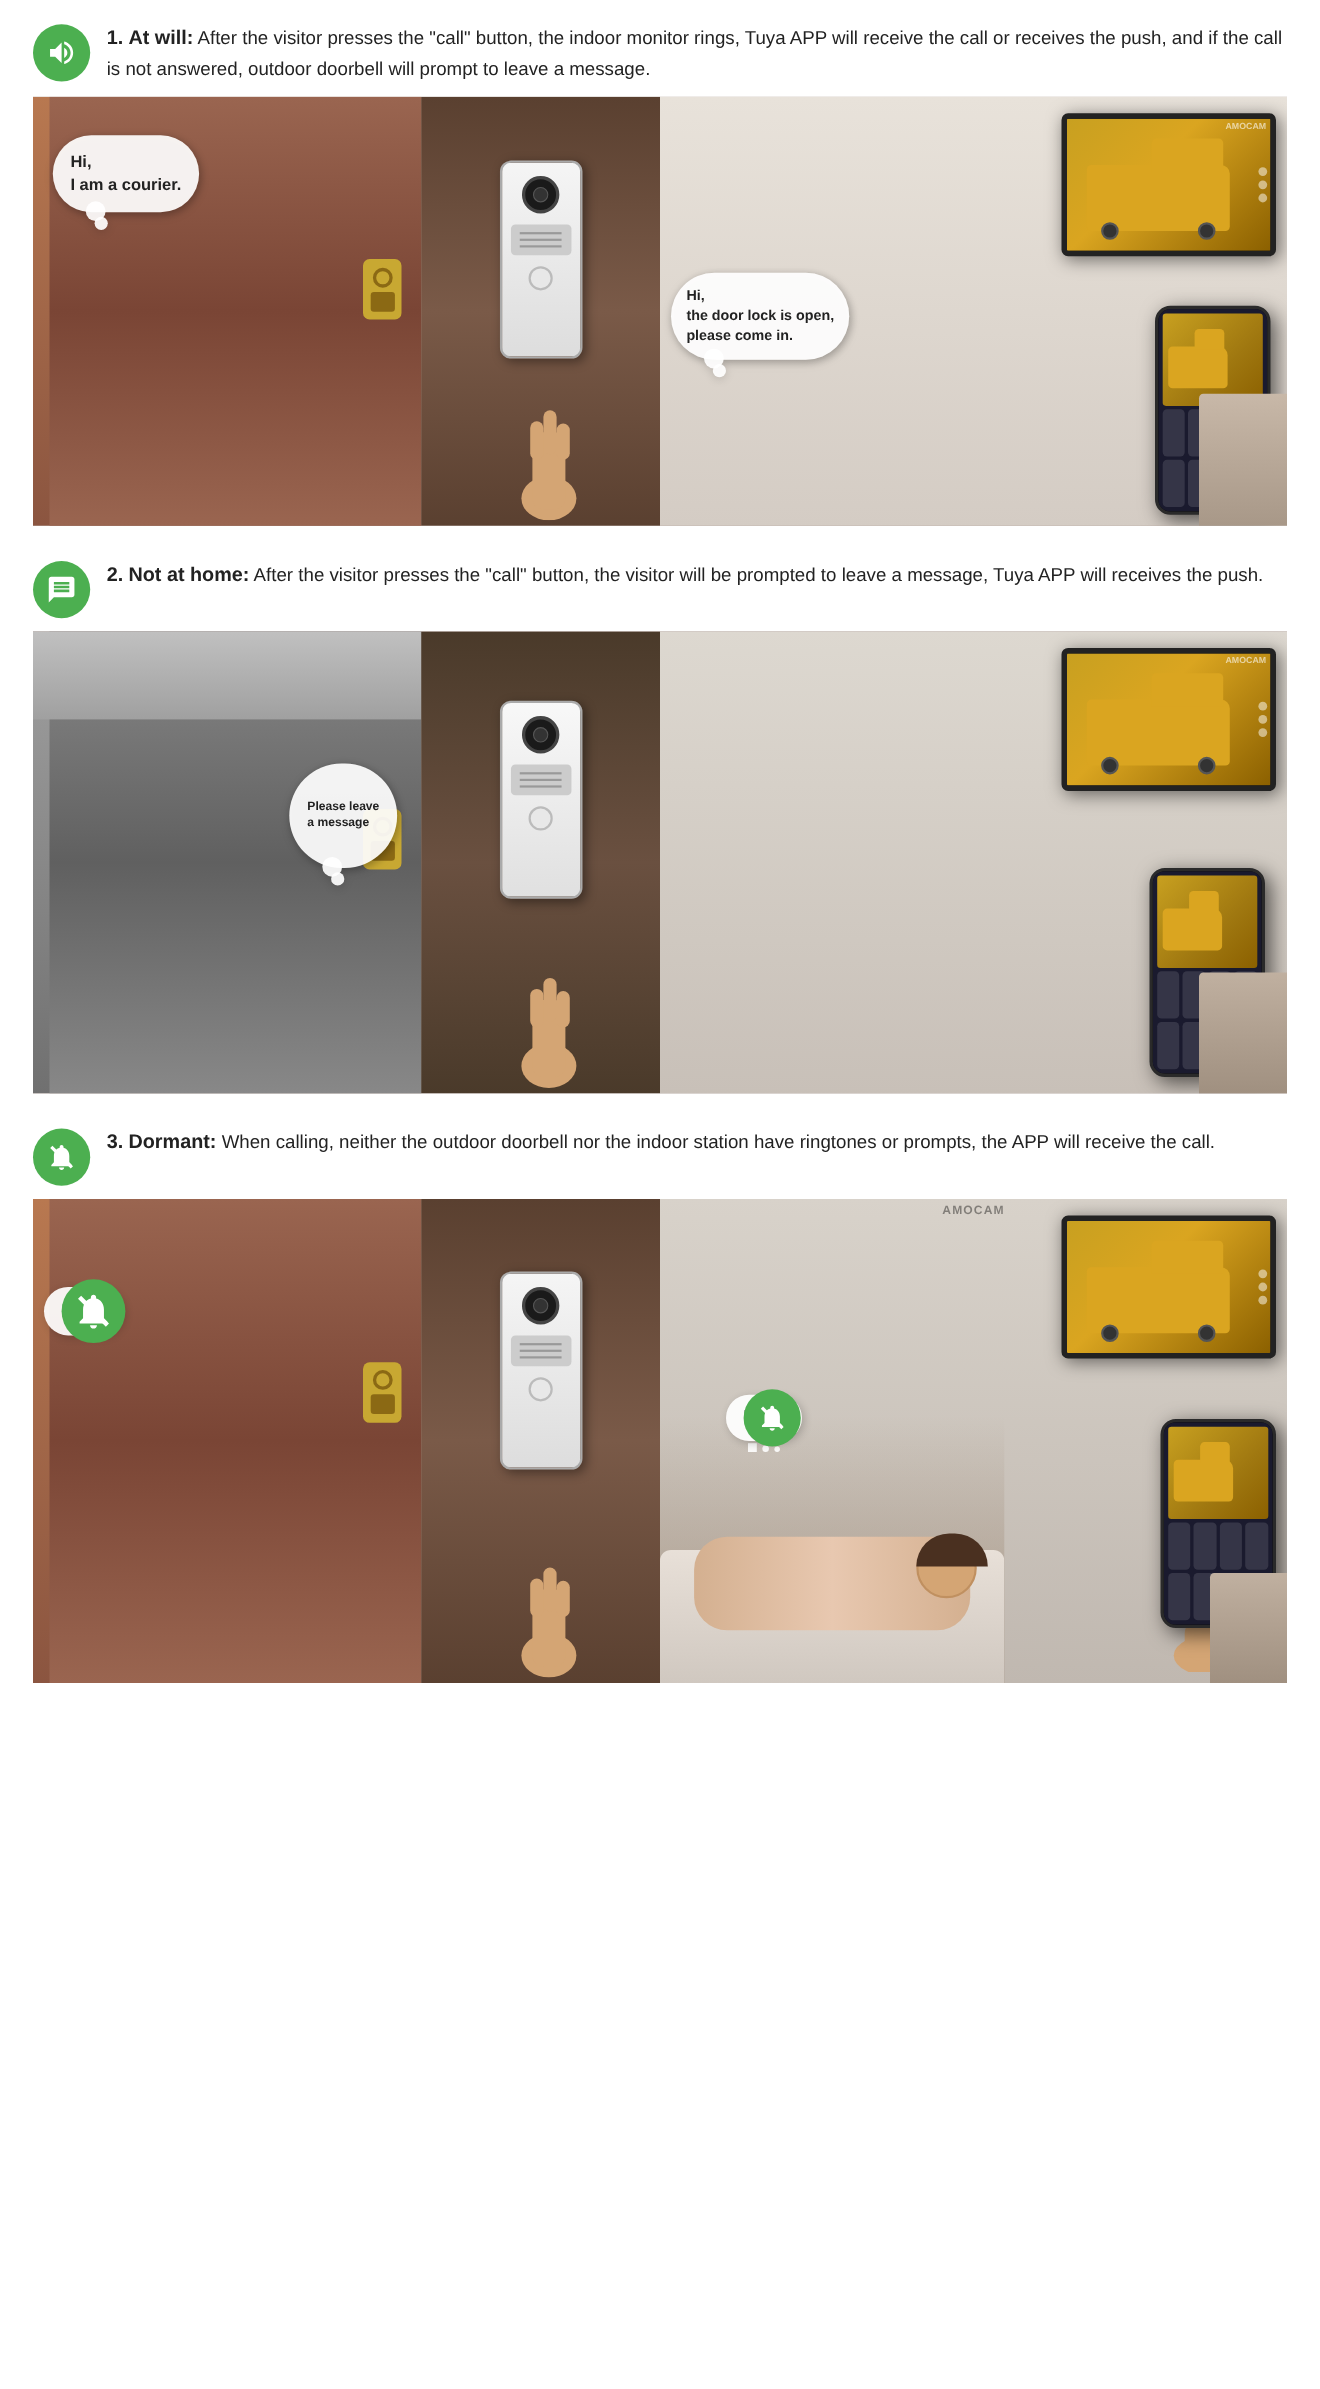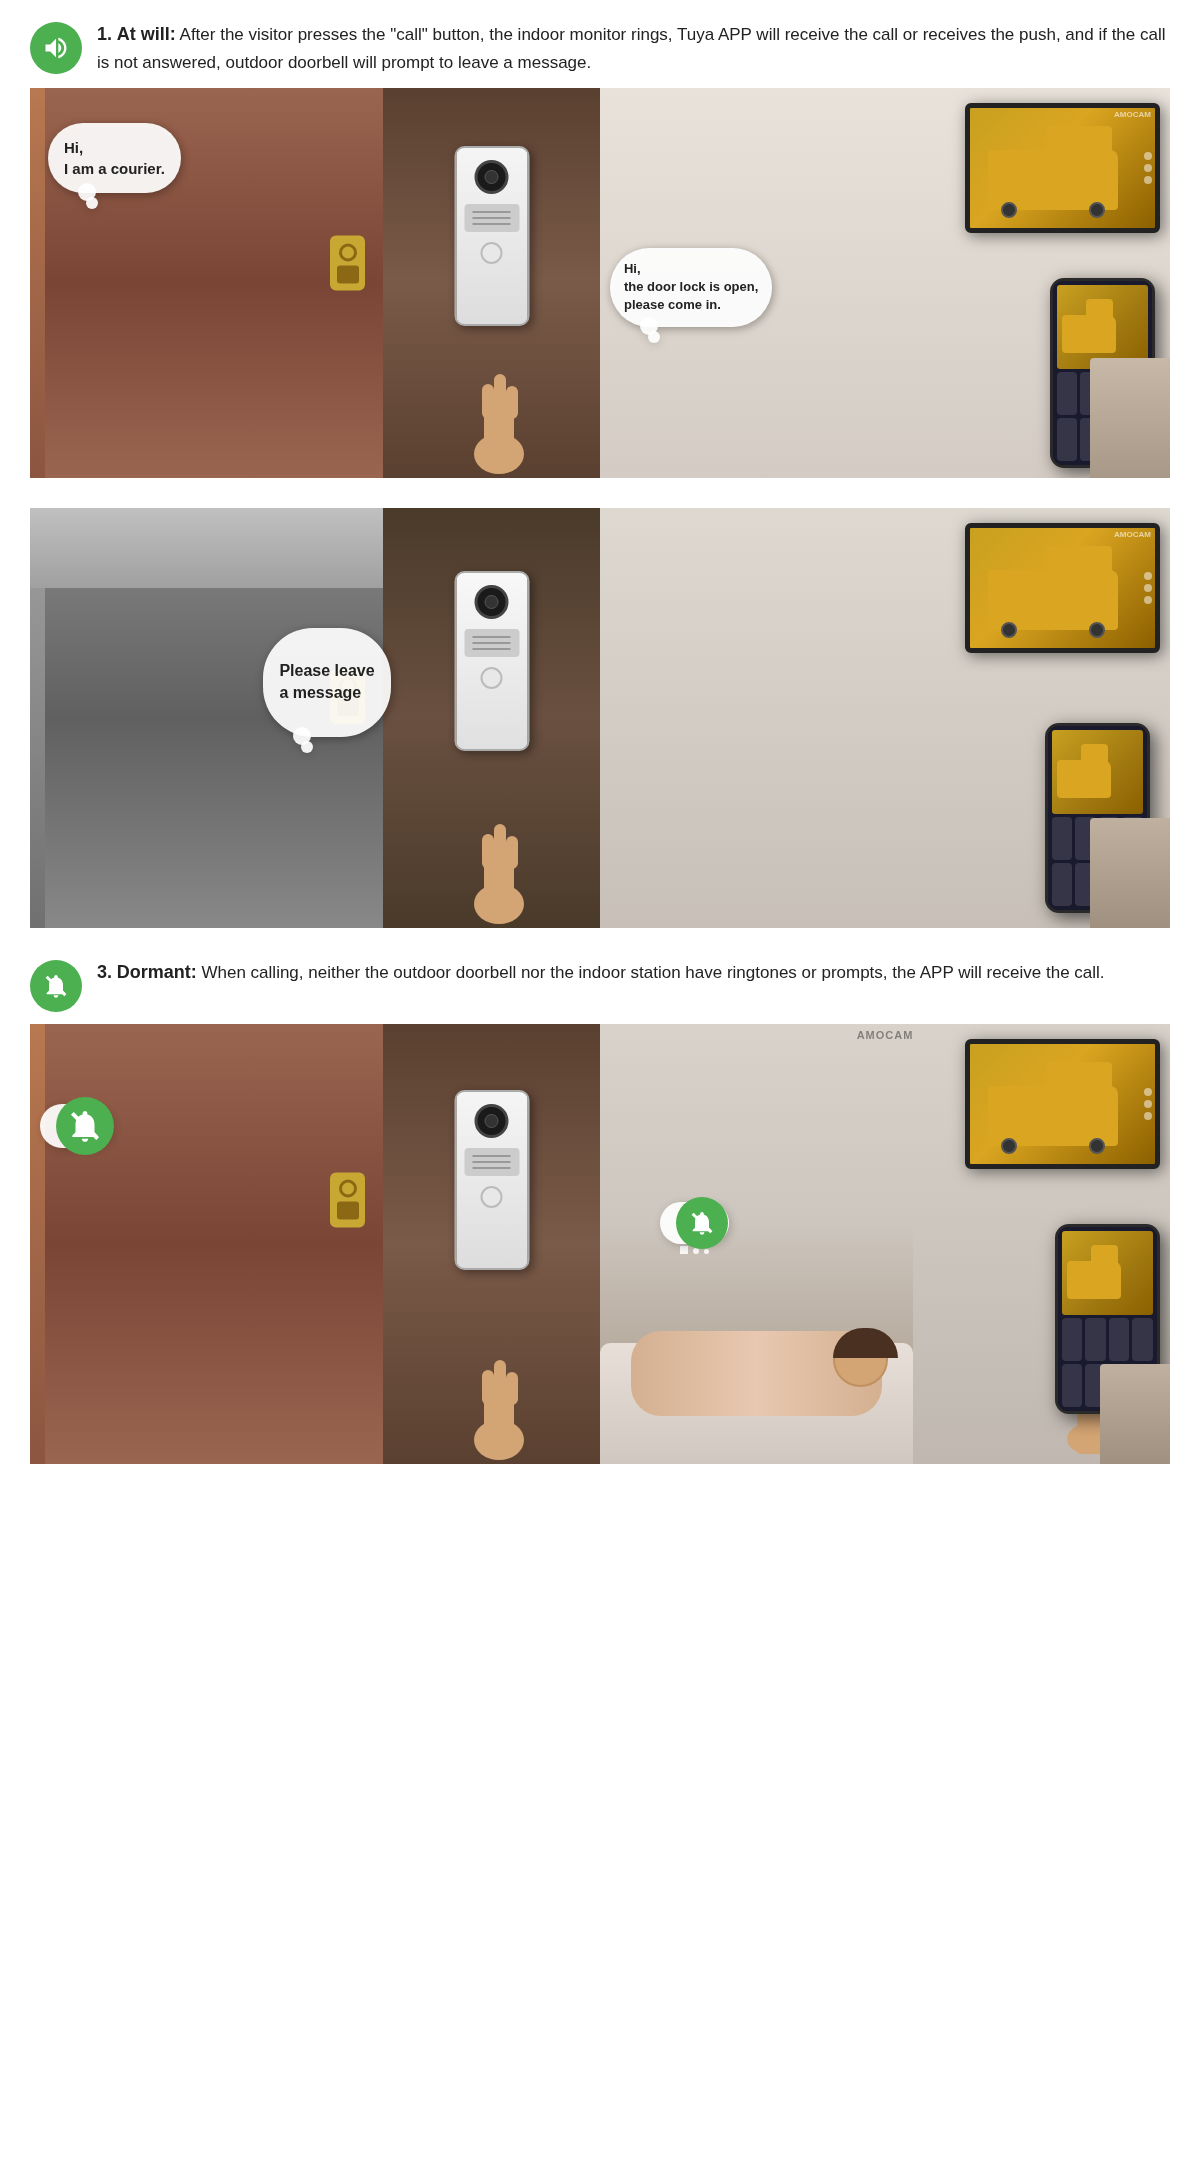--- a/index.html
+++ b/index.html
@@ -506,20 +506,33 @@
             </div>
           </div>
         </div>
 
         <div style="position:absolute;bottom:0;right:0;width:80px;height:120px;background:linear-gradient(180deg,#c8b8a8 0%,#a89888 100%);border-radius:4px 0 0 0;"></div>
       </div>
     </div>
   </div>
 
   <div class="mode-section">
+    <div class="mode-header">
+      <div class="mode-icon">
+
+        <svg viewBox="0 0 24 24">
+          <path d="M20 2H4c-1.1 0-2 .9-2 2v18l4-4h14c1.1 0 2-.9 2-2V4c0-1.1-.9-2-2-2zm-2 12H6v-2h12v2zm0-3H6V9h12v2zm0-3H6V6h12v2z"></path>
+        </svg>
+      </div>
+      <div class="mode-text">
+        <strong>2.</strong>
+        <strong>Not at home:</strong>
+        <span>After the visitor presses the "call" button,  the visitor will be prompted to leave a message, Tuya APP will receives the push.</span>
+      </div>
+    </div>
 
     <div class="scene-wrapper" style="height:420px;">
 
       <div class="panel-door" style="background:linear-gradient(180deg,#a0a0a0 0%,#707070 100%);">
         <div class="door-surface" style="background:linear-gradient(180deg,#888 0%,#606060 50%,#888 100%); left:15px;"></div>
 
         <div style="position:absolute;top:0;left:0;right:0;height:80px;background:linear-gradient(180deg,#c0c0c0 0%,#a0a0a0 100%);"></div>
 
         <div class="door-lock" style="right:18px;top:45%;">
           <div class="lock-circle"></div>
@@ -531,21 +544,21 @@
         <div class="doorbell-unit" style="background:linear-gradient(180deg,#f8f8f8 0%,#e0e0e0 100%);">
           <div class="db-cam"></div>
           <div class="db-spk">
             <div class="db-spk-line"></div>
             <div class="db-spk-line"></div>
             <div class="db-spk-line"></div>
           </div>
           <div class="db-btn"></div>
         </div>
 
-        <div class="cloud-bubble" style="position:absolute;left:-120px;top:120px;font-size:16px;padding:32px 16px;z-index:10;max-width:155px;">
+        <div class="cloud-bubble" style="position:absolute;left:-120px;top:120px;font-size:11px;padding:32px 16px;z-index:10;max-width:155px;">
           <span style="white-space:pre-line;">Please leave
 a message</span>
         </div>
 
         <div style="position:absolute;bottom:0;left:50%;transform:translateX(-40%);">
           <svg width="70" height="130" viewBox="0 0 70 130">
             <ellipse cx="35" cy="110" rx="25" ry="20" fill="#d4a574"></ellipse>
             <rect x="20" y="50" width="30" height="70" rx="10" fill="#d4a574"></rect>
             <rect x="30" y="30" width="12" height="40" rx="6" fill="#d4a574"></rect>
             <rect x="18" y="40" width="12" height="35" rx="6" fill="#d4a574"></rect>

